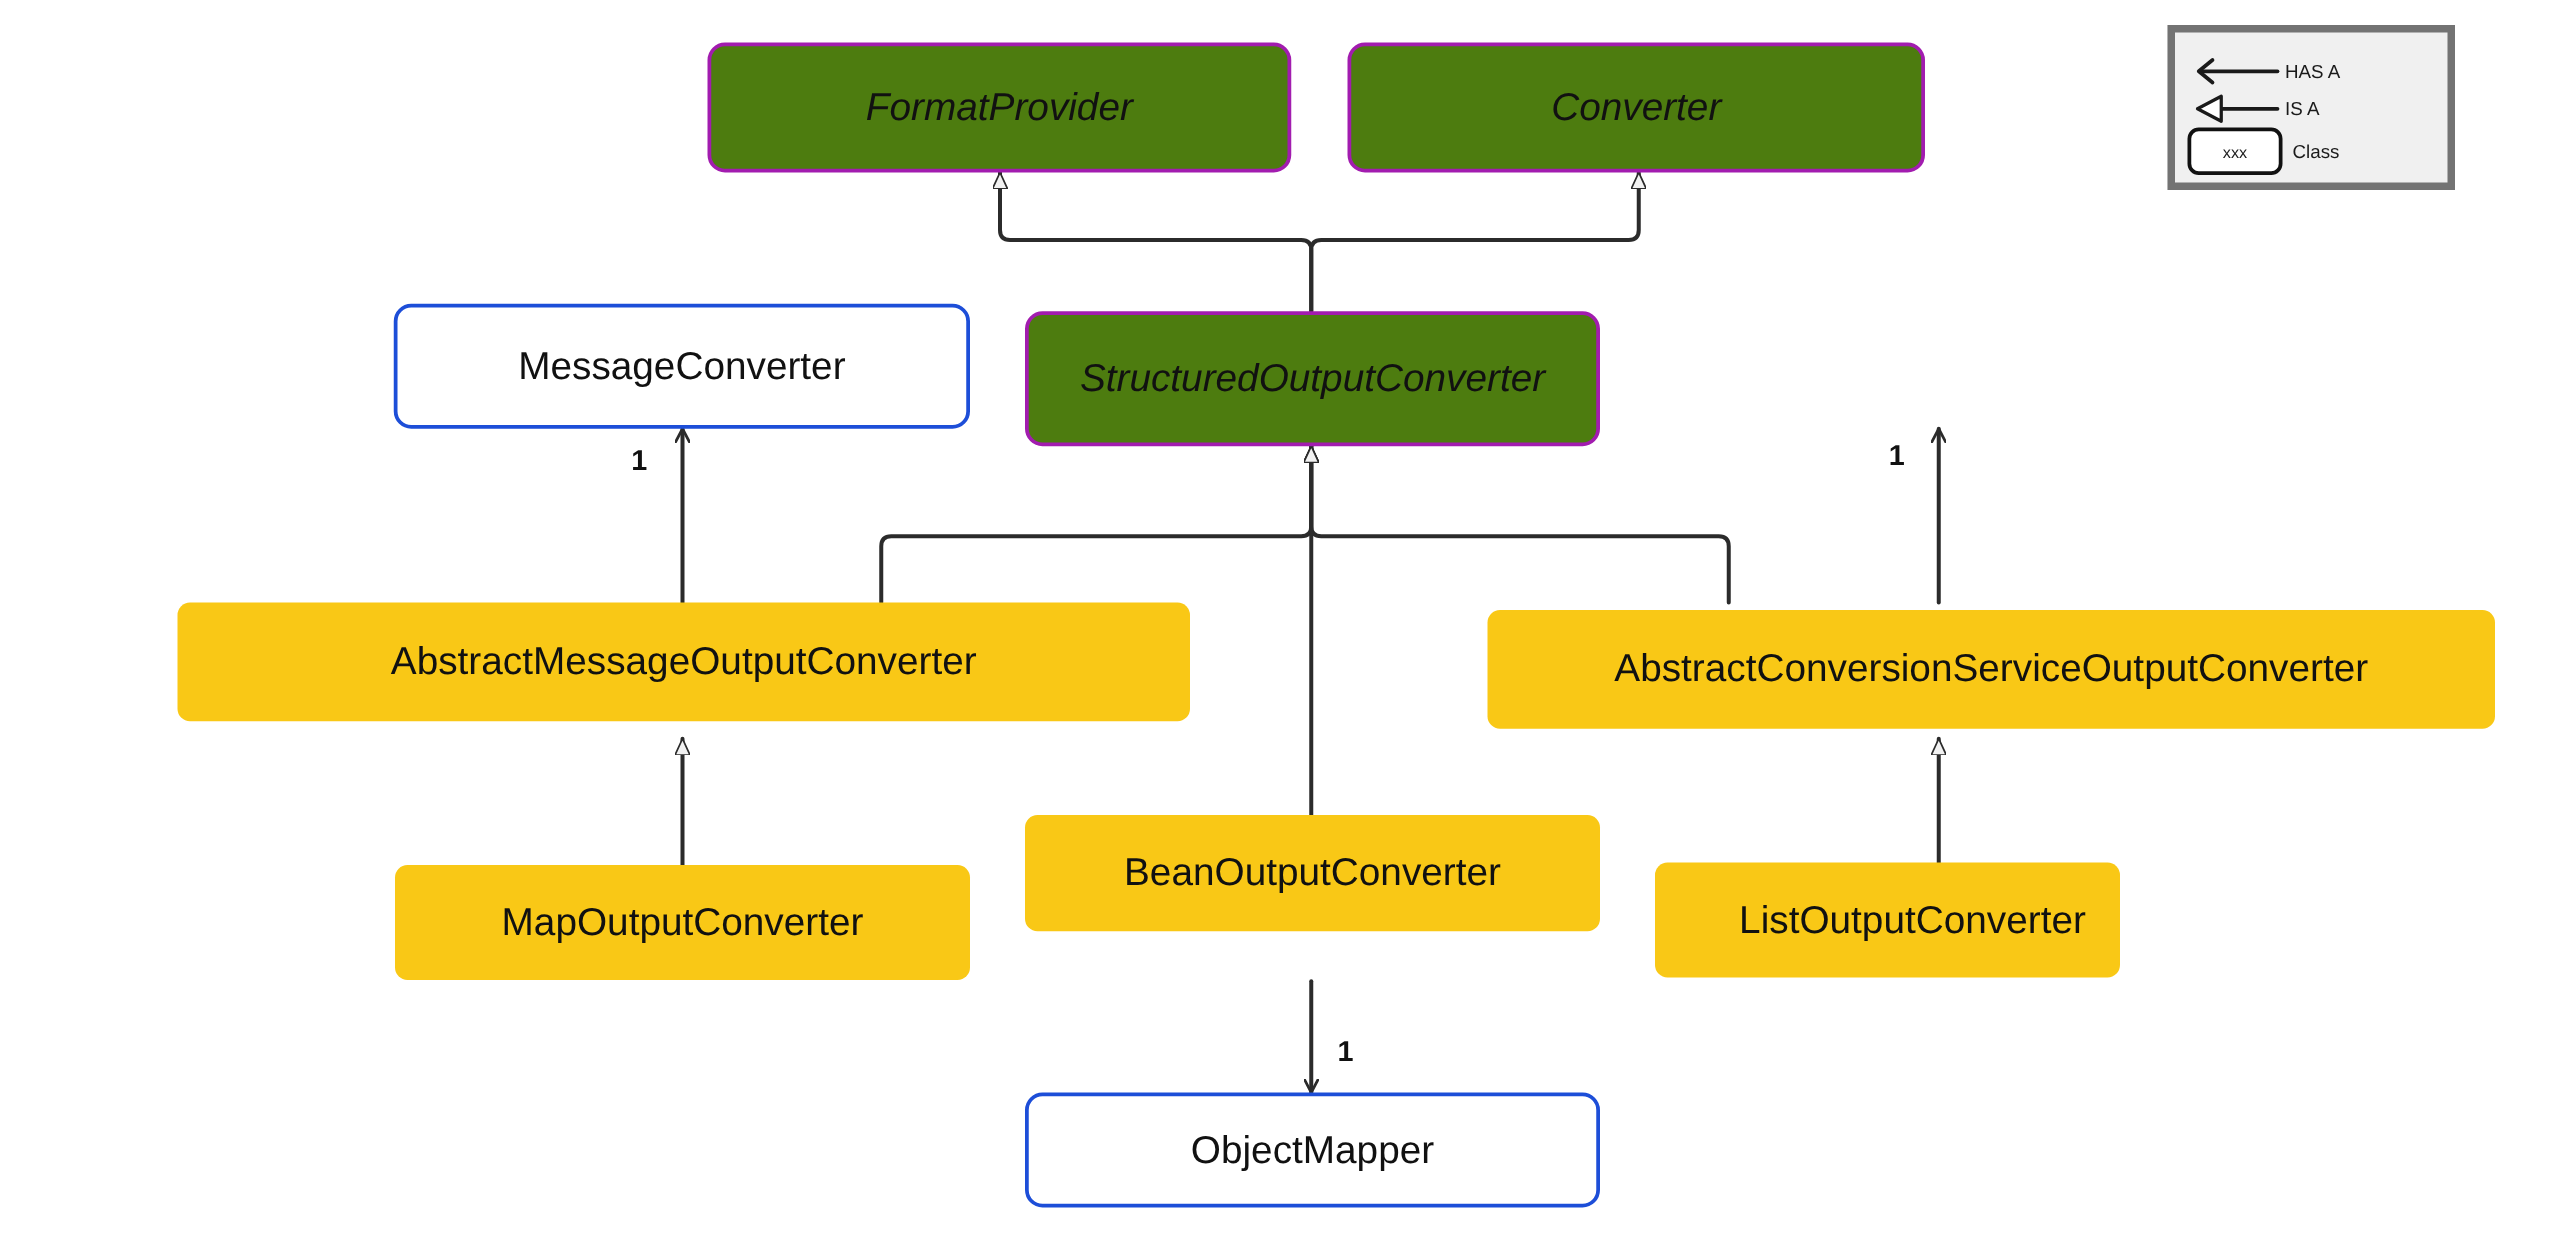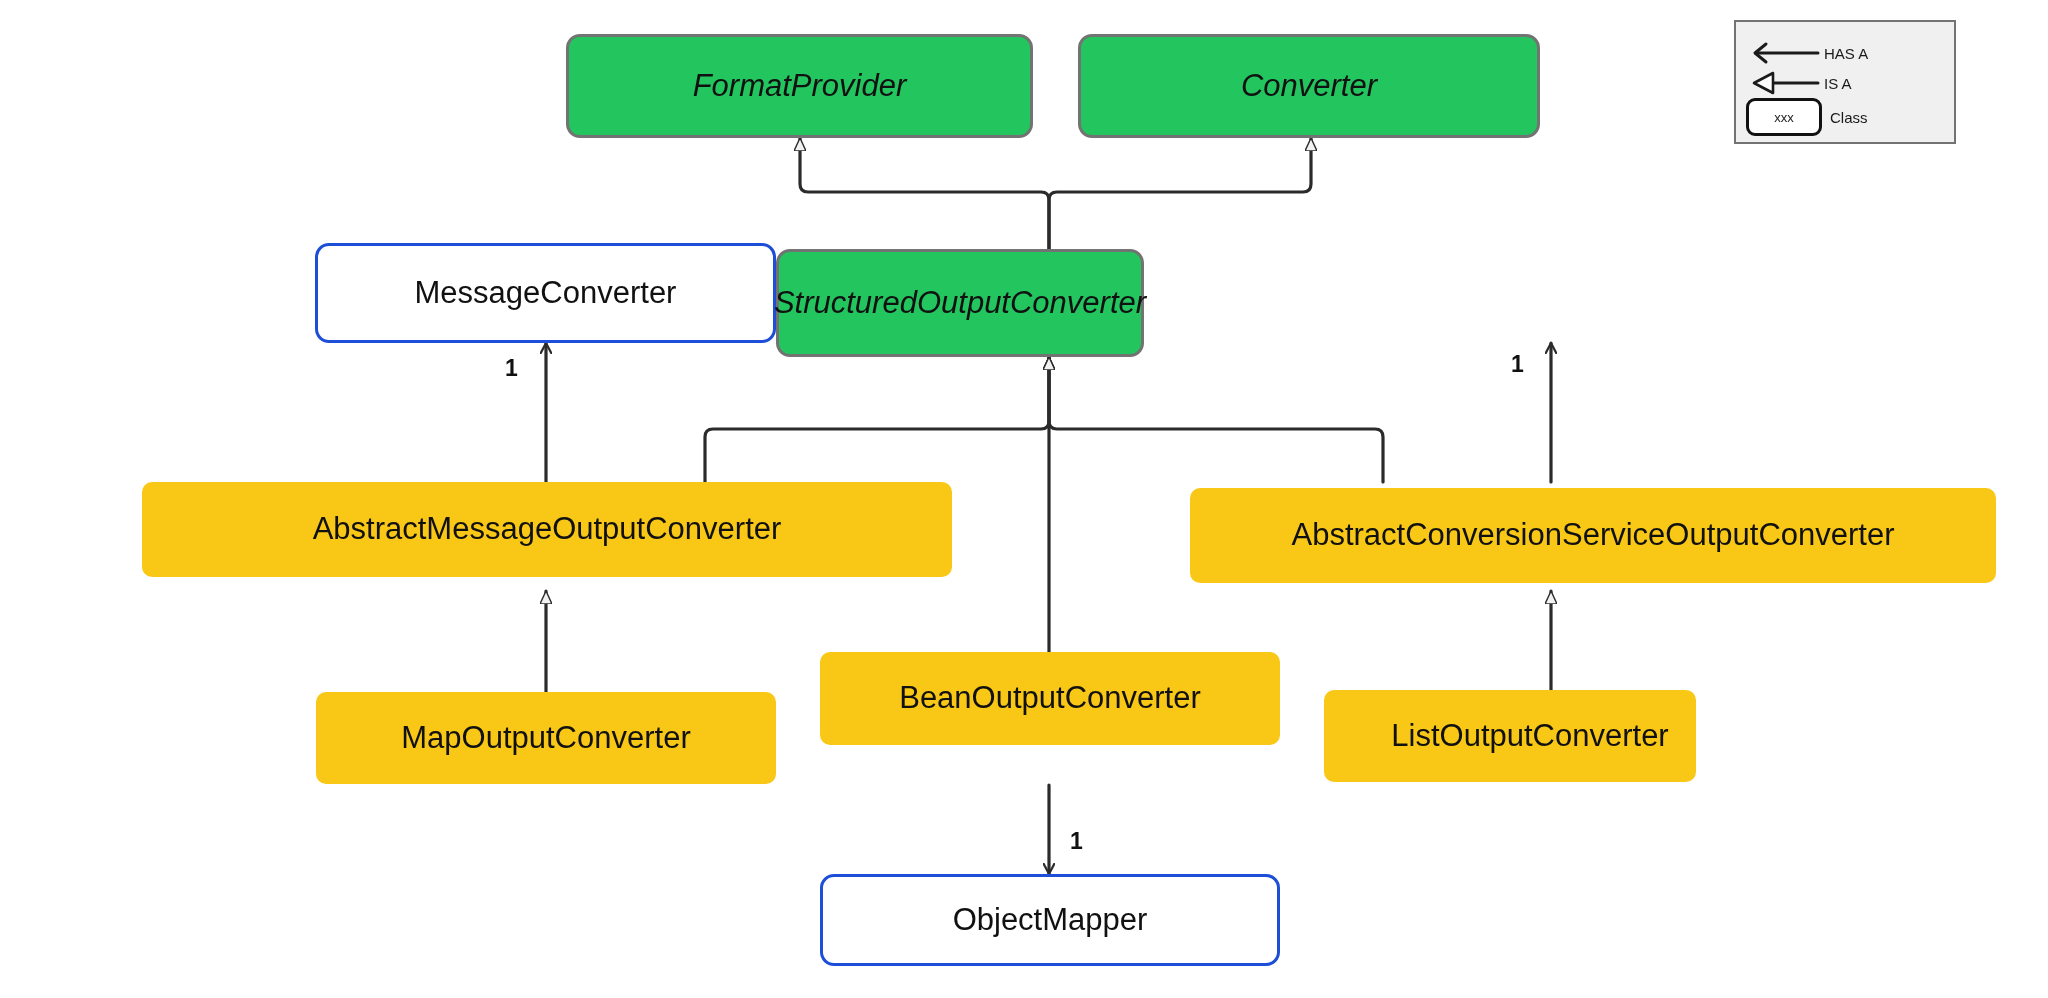--- a/index.html
+++ b/index.html
@@ -30,22 +30,22 @@
     box-sizing: border-box;
     display: flex;
     align-items: center;
     justify-content: center;
     text-align: center;
     color: #111111;
     line-height: 1.1;
     z-index: 3;
   }
   .node.iface {
-    background: #22c55e;
-    border: 3px solid #737373;
+    background: #4d7c0f;
+    border: 3px solid #a21caf;
     border-radius: 14px;
     font-size: 31px;
   }
   .node.iface .lbl { font-style: italic; }
   .node.cls {
     background: #ffffff;
     border: 3px solid #1d4ed8;
     border-radius: 14px;
     font-size: 31px;
   }
@@ -68,21 +68,21 @@
     z-index: 4;
   }
   
   #legend {
     position: absolute;
     left: 1734px;
     top: 20px;
     width: 218px;
     height: 120px;
     background: #f0f0f0;
-    border: 2px solid #737373;
+    border: 6px solid #737373;
     z-index: 5;
   }
   .lg-row {
     position: absolute;
     display: flex;
     align-items: center;
   }
   .lg-text {
     font-size: 15px;
     color: #1a1a1a;
@@ -158,21 +158,21 @@
   </div>
 
   <div class="node iface" style="left:1078px; top:34px; width:462px; height:104px;">
     <span class="lbl">Converter</span>
   </div>
 
   <div class="node cls" style="left:315px; top:243px; width:461px; height:100px;">
     <span class="lbl">MessageConverter</span>
   </div>
 
-  <div class="node iface" style="left:776px; top:249px; width:368px; height:108px;">
+  <div class="node iface" style="left:820px; top:249px; width:460px; height:108px;">
     <span class="lbl">StructuredOutputConverter</span>
   </div>
 
 
   <div class="node impl" style="left:142px; top:482px; width:810px; height:95px;">
     <span class="lbl">AbstractMessageOutputConverter</span>
   </div>
 
   <div class="node impl" style="left:1150px; top:488px; width:806px; height:95px;margin-left:40px;">
     <span class="lbl">AbstractConversionServiceOutputConverter</span>

